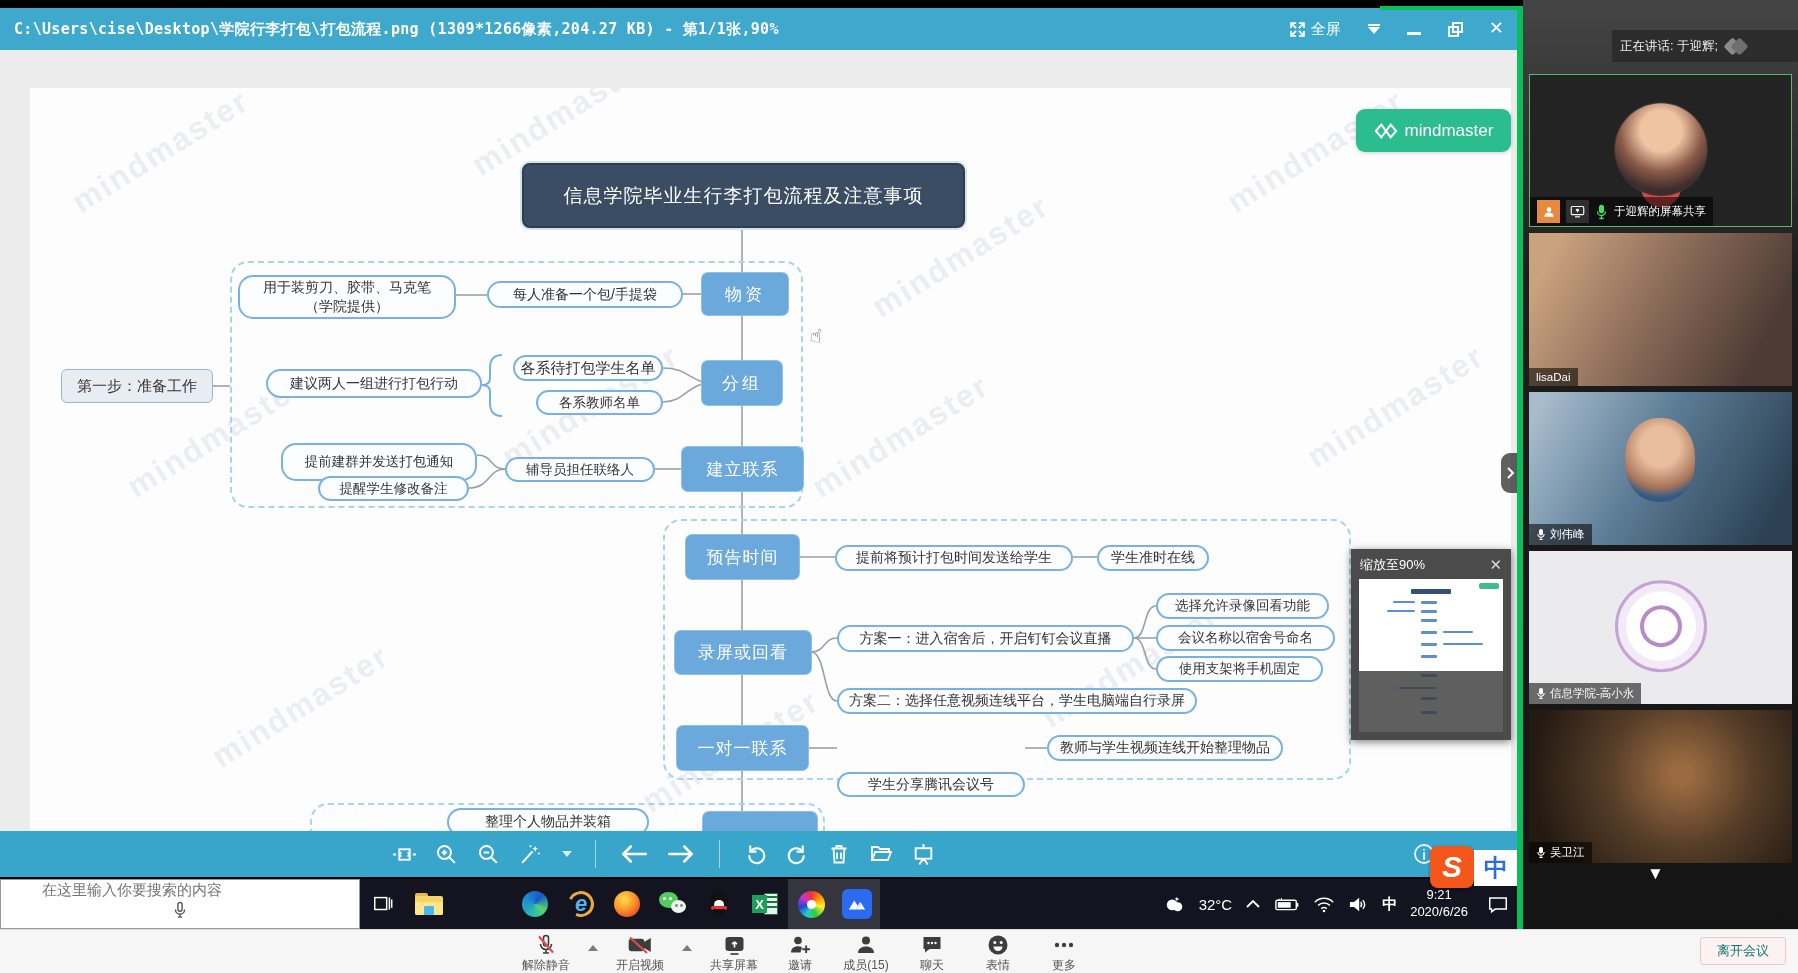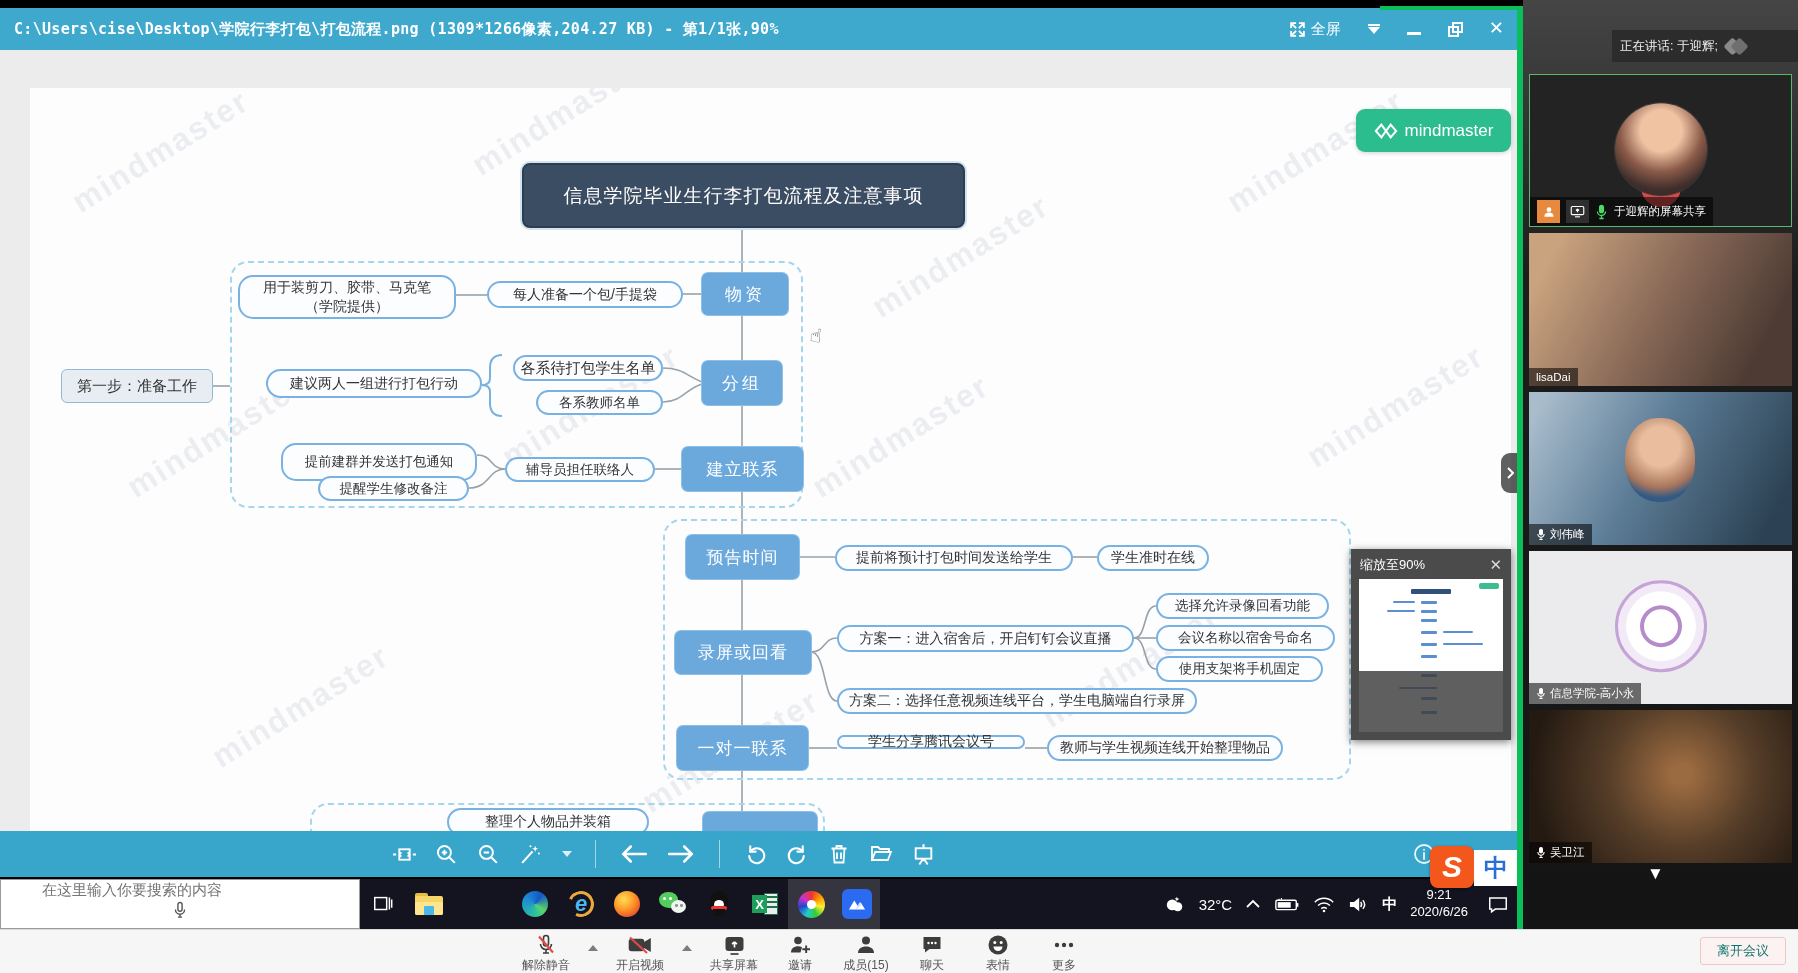--- a/index.html
+++ b/index.html
@@ -207,21 +207,21 @@
     <div class="node pill" style="left:1067px;top:457px;width:112px;height:26px">学生准时在线</div>
 
     <div class="node bluebox" style="left:645px;top:543px;width:136px;height:43px;letter-spacing:1px">录屏或回看</div>
     <div class="node pill" style="left:807px;top:537px;width:297px;height:27px">方案一：进入宿舍后，开启钉钉会议直播</div>
     <div class="node pill" style="left:1126px;top:505px;width:173px;height:26px;font-size:13.5px">选择允许录像回看功能</div>
     <div class="node pill" style="left:1126px;top:537px;width:179px;height:26px;font-size:13.5px">会议名称以宿舍号命名</div>
     <div class="node pill" style="left:1126px;top:568px;width:167px;height:26px;font-size:13.5px">使用支架将手机固定</div>
     <div class="node pill" style="left:807px;top:600px;width:360px;height:26px">方案二：选择任意视频连线平台，学生电脑端自行录屏</div>
 
     <div class="node bluebox" style="left:647px;top:638px;width:131px;height:44px;letter-spacing:1px">一对一联系</div>
-    <div class="node pill" style="left:807px;top:647px;width:188px;height:14px">学生分享腾讯会议号</div>
+    <div class="node pill" style="left:807px;top:684px;width:188px;height:25px">学生分享腾讯会议号</div>
     <div class="node pill" style="left:1017px;top:647px;width:236px;height:26px">教师与学生视频连线开始整理物品</div>
 
     <div class="node pill" style="left:417px;top:720px;width:202px;height:28px">整理个人物品并装箱</div>
     <div class="node bluebox" style="left:673px;top:724px;width:114px;height:40px"></div>
 
     <span class="cursor-hand" style="left:780px;top:236px">☝</span>
   </div>
 
   <div class="abs vtoolbar">
     <div class="vt-group">

